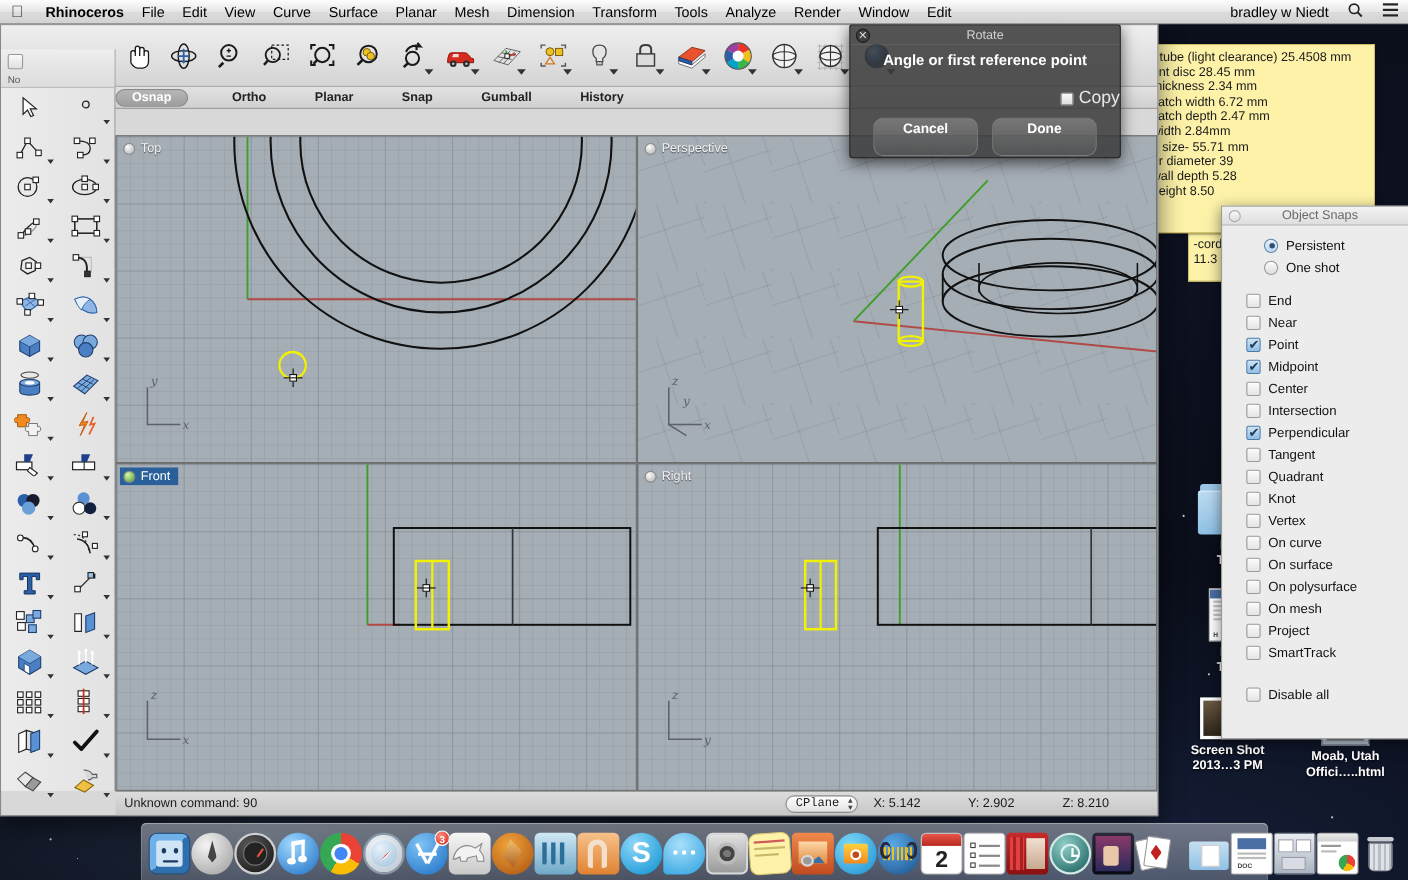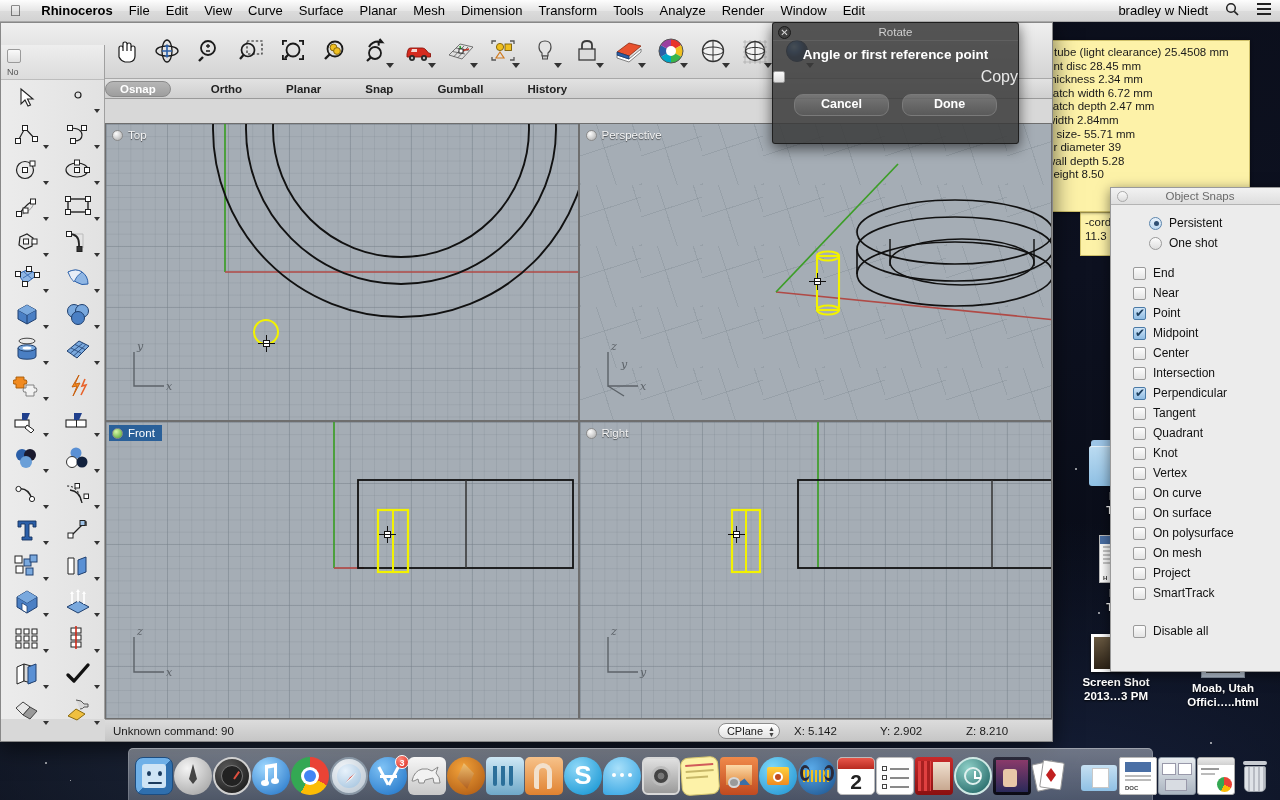--- a/index.html
+++ b/index.html
@@ -217,21 +217,21 @@
 
   .cmdbar {
     position: absolute; left: 104px; right: 0; bottom: 0; height: 22px;
     background: linear-gradient(#dcdcdc, #c6c6c6); border-top: 1px solid #9a9a9a;
     display: flex; align-items: center; font-size: 11.5px; color: #1a1a1a;
   }
   .cmdbar .cmdtxt { padding-left: 8px; flex: 1; }
   .cplane-sel {
     border: 1px solid #8d8d8d; border-radius: 9px; background: linear-gradient(#fff,#e2e2e2);
     font-size: 11px; padding: 0 16px 4px 8px; height: 16px; line-height: 15px;
-    position: relative; margin-right: 14px;
+    position: relative; margin-right: 14px; font-family: Liberation Mono, monospace;
   }
   .cplane-sel .ch {
     position: absolute; right: 4px; top: 2px; font-size: 7px; line-height: 6px; color: #444;
   }
   .coord { width: 86px; font-size: 11.5px; }
 
   
   .rotdlg {
     position: absolute; left: 772px; top: 22px; width: 247px; height: 122px;
     background: rgba(58,58,58,.86); border: 1px solid rgba(20,20,20,.8);
@@ -243,34 +243,34 @@
     color: #cfcfcf; border-bottom: 1px solid rgba(255,255,255,.08); position: relative;
   }
   .dclose {
     position: absolute; left: 5px; top: 3px; width: 13px; height: 13px; border-radius: 50%;
     background: #3f3f3f; border: 1px solid #1b1b1b; color: #d8d8d8;
     font-size: 10px; line-height: 11px; text-align: center;
   }
   .rotdlg .prompt {
     text-align: center; font-size: 13.5px; font-weight: bold; padding-top: 6px; color: #fff;
   }
-  .copyrow { display: flex; align-items: center; justify-content: space-between; gap: 5px; margin-top: 6px; }
+  .copyrow { display: flex; align-items: center; justify-content: flex-end; gap: 5px; margin-top: 19px; }
   .dcheck {
     width: 12px; height: 12px; background: linear-gradient(#fafafa,#dcdcdc);
     border: 1px solid #999; border-radius: 2px;
   }
   .valrow { display: flex; align-items: center; justify-content: center; gap: 8px; margin-top: 9px; }
   .valrow .vl { font-size: 12px; font-weight: bold; color: #f0f0f0; }
   .valinput {
     width: 130px; height: 18px; background: #fff; border: 1px solid #888;
     border-radius: 3px; font-size: 12px; color: #000; padding: 0 5px; line-height: 17px;
   }
   .btnrow { display: flex; justify-content: center; gap: 13px; margin-top: 8px; }
   .dbtn {
-    width: 95px; height: 22px; border-radius: 9px; border: 1px solid #7a7a7a;
+    width: 95px; height: 35px; border-radius: 9px; border: 1px solid #7a7a7a;
     background: linear-gradient(rgba(250,250,250,.22), rgba(120,120,120,.22));
     font-size: 12.5px; font-weight: bold; color: #fff; text-align: center; line-height: 18px;
   }
 
   
   .osnap-panel {
     position: absolute; left: 1110px; top: 187px; width: 180px; height: 485px;
     background: #ececec; border: 1px solid #9a9a9a;
     box-shadow: 0 3px 12px rgba(0,0,0,.5); z-index: 50;
   }

